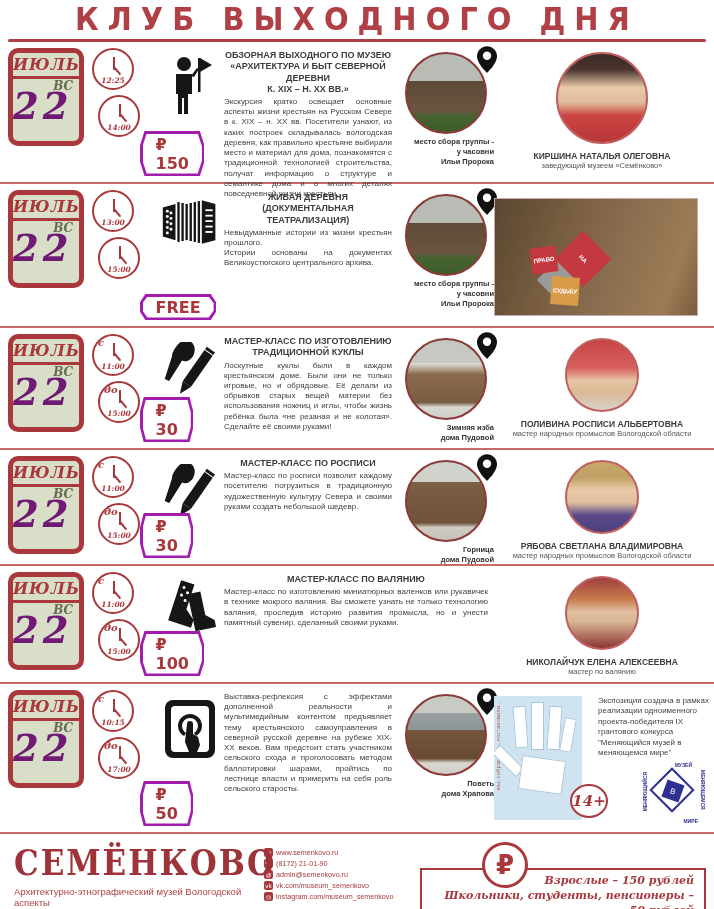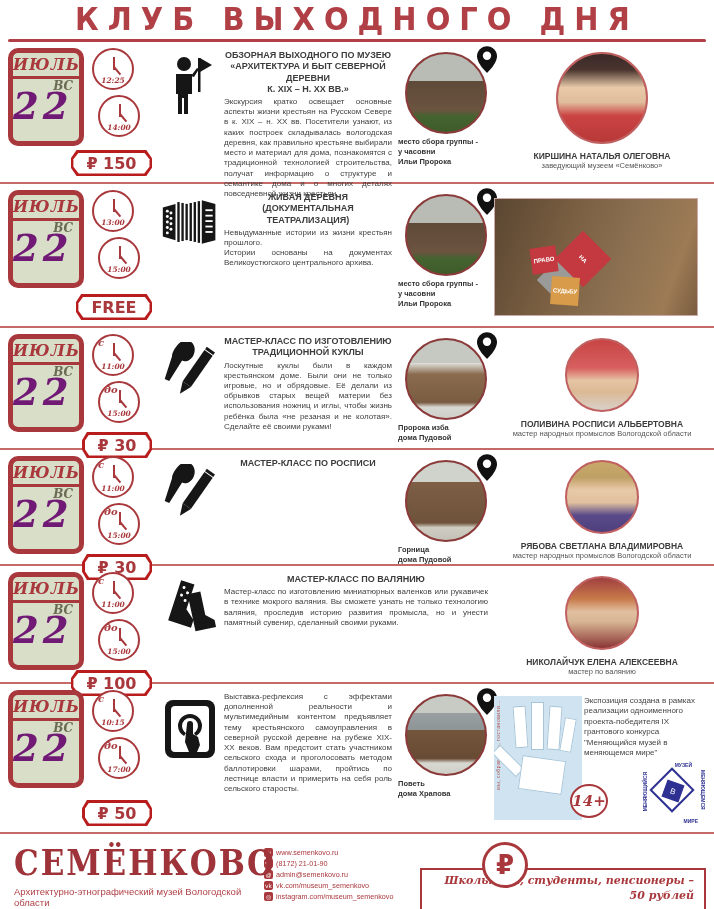--- a/index.html
+++ b/index.html
@@ -8,52 +8,52 @@
   
   .hdr { padding:2px 8px 0 8px; }
   .hdr-title { font-family:"DejaVu Sans", sans-serif; font-weight:bold; font-size:29px; letter-spacing:9px;
                color:#b04045; text-align:center; transform:scaleY(1.12); white-space:nowrap; }
   .hdr-rule { height:3px; background:#b04045; margin-top:3px; border-radius:2px; }
 
   
   .row { display:flex; border-bottom:2px solid #c56a66; padding:6px 4px 0 8px; position:relative; }
   .h142{height:142px;} .h144{height:144px;} .h122{height:122px;} .h116{height:116px;} .h118{height:118px;} .h150{height:150px;}
 
-  .col-date { width:150px; flex:none; display:flex; flex-direction:column; }
+  .col-date { width:150px; flex:none; display:flex; }
   .date-top { display:flex; }
   .cal { width:76px; height:98px; border:5px solid #a9383c; border-radius:10px; background:#d9dec9; position:relative; flex:none; }
   .cal-month { font-family:"DejaVu Serif", serif; font-style:italic; font-weight:bold; color:#a9383c;
                font-size:16px; text-align:center; border-bottom:3px solid #a9383c; height:26px; line-height:24px; letter-spacing:1px;}
   .cal-wd { font-family:"DejaVu Serif", serif; font-style:italic; color:#6a6a50; font-size:12px; font-weight:bold; text-align:right; padding-right:6px; }
   .cal-day { font-family:"DejaVu Serif", serif; font-style:italic; color:#701a75; font-size:37px; font-weight:bold;
              text-align:left; line-height:0.9; letter-spacing:4px; margin-top:-3px;}
   .clocks { margin-left:8px; display:flex; flex-direction:column; }
   .clock { width:42px; height:42px; border:2.5px solid #a9383c; border-radius:50%; position:relative; background:#fff; flex:none; }
   .clock.c2 { margin-top:5px; margin-left:6px; }
   .clock-prefix { position:absolute; top:1px; left:4px; font-family:"DejaVu Serif", serif; font-style:italic;
                   font-weight:bold; color:#a9383c; font-size:10px; }
   .clock-hands::before { content:""; position:absolute; left:19px; top:7px; width:2px; height:13px; background:#a9383c; }
   .clock-hands::after  { content:""; position:absolute; left:19px; top:17px; width:2px; height:10px; background:#a9383c;
                          transform:rotate(-40deg); transform-origin:top center; }
   .clock-time { position:absolute; bottom:3px; width:100%; text-align:center; font-family:"DejaVu Serif", serif;
                 font-style:italic; font-weight:bold; color:#a9383c; font-size:7.5px; }
-  .tag-outer { align-self:flex-end; margin:auto 6px 6px auto; background:#b91c1c; padding:2.5px;
+  .tag-outer { align-self:flex-end; margin:auto 6px 6px auto; background:#a21caf; padding:2.5px;
                clip-path:polygon(7% 0,93% 0,100% 32%,100% 68%,93% 100%,7% 100%,0 68%,0 32%); }
   .tag-inner { background:#fff; padding:1px 13px; color:#a9383c; font-weight:bold; font-size:16px;
                font-family:"DejaVu Sans", sans-serif;
                clip-path:polygon(7% 0,93% 0,100% 32%,100% 68%,93% 100%,7% 100%,0 68%,0 32%); }
 
   .col-icon { width:64px; flex:none; display:flex; justify-content:center; padding-top:8px; }
   .col-icon svg { fill:#161616; }
 
   .col-text { flex:1; padding:2px 6px 0 2px; }
   .ev-title { font-size:9px; font-weight:bold; color:#3c3c3c; text-align:center; white-space:pre-line; margin-bottom:2px; line-height:1.25;}
   .ev-desc { font-size:8px; color:#3f3f3f; text-align:justify; line-height:1.28; white-space:pre-line; }
 
-  .col-photo { width:96px; flex:none; text-align:left; padding-top:4px; }
+  .col-photo { width:96px; flex:none; text-align:right; padding-top:4px; }
   .rphoto { width:82px; height:82px; border-radius:50%; border:2px solid #8b3a3a; margin:0 auto; position:relative; }
   .pin { position:absolute; top:-8px; right:-12px; }
   .ph-cap { font-size:7.5px; font-weight:bold; color:#333; margin-top:3px; white-space:pre-line; line-height:1.3; }
 
   .col-right { width:216px; flex:none; position:relative; }
   .person { text-align:center; padding-top:4px; }
   .pphoto { border-radius:50%; border:2px solid #c06060; margin:0 auto; }
   .pp-lg { width:92px; height:92px; } .pp-sm { width:74px; height:74px; }
   .p-name { font-size:8.5px; font-weight:bold; color:#3c3c3c; margin-top:7px; }
   .p-role { font-size:7.5px; color:#555; }
@@ -85,21 +85,21 @@
   .handimg { width:88px; height:124px; background:#cfe4f0; position:relative; flex:none; overflow:hidden; }
   .handimg .vtxt { position:absolute; left:1px; top:4px; writing-mode:vertical-rl; transform:rotate(180deg);
                    font-size:5px; color:#b05050; letter-spacing:0.5px; }
   .handimg .fr { position:absolute; background:#fff; border:1px solid #a8c6da; }
   .f1{ width:13px; height:42px; left:20px; top:10px; transform:rotate(-4deg);}
   .f2{ width:13px; height:48px; left:37px; top:6px; }
   .f3{ width:13px; height:44px; left:54px; top:10px; transform:rotate(4deg);}
   .f4{ width:12px; height:34px; left:68px; top:22px; transform:rotate(10deg);}
   .thumb{ width:12px; height:34px; left:8px; top:48px; transform:rotate(-45deg);}
   .palm{ width:44px; height:34px; left:26px; top:62px; transform:rotate(8deg);}
-  .r6-right { flex:1; padding-left:2px; }
+  .r6-right { flex:1; padding-left:16px; }
   .grant { font-size:8px; color:#444; line-height:1.3; }
   .age { position:absolute; left:76px; bottom:14px; width:38px; height:34px; border:2.5px solid #a9383c; border-radius:50%;
          background:#fff; color:#a9383c; font-family:"DejaVu Serif", serif; font-style:italic; font-weight:bold;
          font-size:15px; display:flex; align-items:center; justify-content:center; }
   .mmvm { width:66px; height:62px; position:relative; margin:4px 4px 0 auto; }
   .mmvm span { position:absolute; font-size:5px; color:#2e3192; font-weight:bold; }
   .mm-top{ top:0; right:14px; } .mm-bot{ bottom:0; right:8px; }
   .mm-l{ left:2px; top:10px; writing-mode:vertical-rl; transform:rotate(180deg);} .mm-r{ right:0; top:8px; writing-mode:vertical-rl; }
   .mm-d1 { position:absolute; left:16px; top:12px; width:32px; height:32px; border:2.5px solid #2e3192; transform:rotate(45deg); background:#fff;}
   .mm-d2 { position:absolute; left:24px; top:20px; width:18px; height:18px; background:#2e3192; transform:rotate(20deg);
@@ -295,21 +295,21 @@
 ТРАДИЦИОННОЙ КУКЛЫ</div>
     <div class="ev-desc">Лоскутные куклы были в каждом крестьянском доме. Были они не только игровые, но и обрядовые. Её делали из обрывков старых вещей материи без использования ножниц и иглы, чтобы жизнь ребёнка была «не резаная и не колотая». Сделайте её своими руками!</div>
   </div>
   <div class="col-photo">
     <div class="rphoto ph-izba">
       <span class="pin"><svg width="20" height="27" viewBox="0 0 24 32">
             <path d="M12 0C5.4 0 0 5.4 0 12c0 9 12 20 12 20s12-11 12-20C24 5.4 18.6 0 12 0z" fill="#111"></path>
             <circle cx="12" cy="11.5" r="5" fill="#fff"></circle>
           </svg></span>
     </div>
-    <div class="ph-cap">Пророка изба
+    <div class="ph-cap">Зимняя изба
 дома Пудовой</div>
   </div>
   <div class="col-right">
     <div class="person">
       <div class="pphoto pp-sm pf-polivina"></div>
       <div class="p-name">ПОЛИВИНА РОСПИСИ АЛЬБЕРТОВНА</div>
       <div class="p-role">мастер народных промыслов Вологодской области</div>
     </div>
   </div>
 </div>
@@ -338,20 +338,21 @@
         </g>
         <g transform="rotate(35 30 30)">
           <rect x="26" y="6" width="10" height="38"></rect>
           <path d="M26 44h10l-5 12z"></path>
           <rect x="26" y="2" width="10" height="3"></rect>
         </g>
       </svg>
   </div>
   <div class="col-text">
     <div class="ev-title">МАСТЕР-КЛАСС ПО РОСПИСИ</div>
+    <div class="ev-desc">Мастер-класс по росписи позволит каждому посетителю погрузиться в традиционную художественную культуру Севера и своими руками создать небольшой шедевр.</div>
   </div>
   <div class="col-photo">
     <div class="rphoto ph-gorn">
       <span class="pin"><svg width="20" height="27" viewBox="0 0 24 32">
             <path d="M12 0C5.4 0 0 5.4 0 12c0 9 12 20 12 20s12-11 12-20C24 5.4 18.6 0 12 0z" fill="#111"></path>
             <circle cx="12" cy="11.5" r="5" fill="#fff"></circle>
           </svg></span>
     </div>
     <div class="ph-cap">Горница
 дома Пудовой</div>
@@ -470,21 +471,21 @@
         <div class="mm-d2">В</div>
       </div>
     </div>
     <div class="age">14+</div>
   </div>
 </div>
 
 <div class="footer">
   <div class="brand-block">
     <div class="brand">СЕМЁНКОВО</div>
-    <div class="brand-sub">Архитектурно-этнографический музей Вологодской области</div>
+    <div class="brand-sub">Архитектурно-этнографический музей Вологодской аспекты</div>
   </div>
   <div class="contacts">
     <div class="c-line">
         <span class="c-ico">w</span>
         <span class="c-txt">www.semenkovo.ru</span>
       </div>
     <div class="c-line">
         <span class="c-ico">☎</span>
         <span class="c-txt">(8172) 21-01-90</span>
       </div>
@@ -497,17 +498,18 @@
         <span class="c-txt">vk.com/museum_semenkovo</span>
       </div>
     <div class="c-line">
         <span class="c-ico">◎</span>
         <span class="c-txt">instagram.com/museum_semenkovo</span>
       </div>
   </div>
   <div class="pricebox-wrap">
     <div class="rub-circle">₽</div>
     <div class="pricebox">
+      <div class="pb-line">Взрослые – 150 рублей</div>
       <div class="pb-line">Школьники, студенты, пенсионеры – 50 рублей</div>
 
     </div>
   </div>
 </div>
 
 </body></html>

